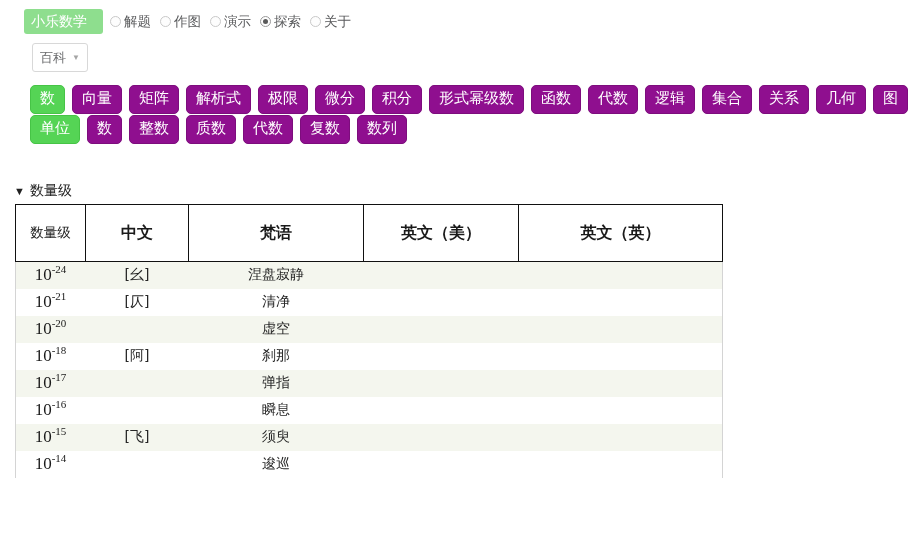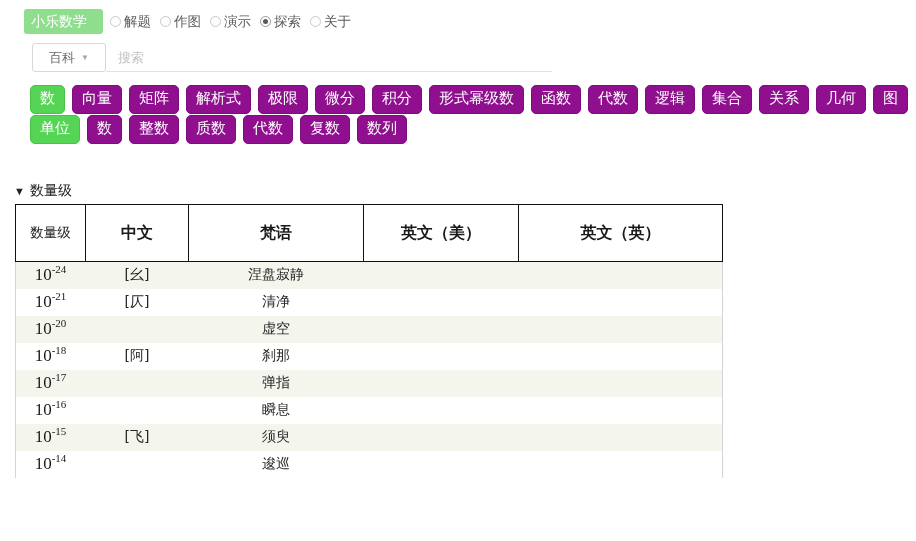--- a/index.html
+++ b/index.html
@@ -79,21 +79,21 @@
     height: 29px;
   }
   .search-select {
     border: 1px solid #d8d8d8;
     background: #ffffff;
     border-radius: 3px;
     font-size: 13px;
     color: #6b6c6e;
     display: flex;
     align-items: center;
-    padding: 0 16px;
+    padding: 0 7px;
     white-space: nowrap;
     height: 29px;
   }
   .caret {
     margin-left: 6px;
     font-size: 8px;
     color: #a5a5a5;
     line-height: 1;
   }
   .search-input {
@@ -227,21 +227,20 @@
         <span class="radio-label cjk">关于</span>
       </div>
     </div>
 </div>
 
 <div class="searchbar">
   <div class="search-select">
     <span>百科</span>
     <span class="caret">▼</span>
   </div>
-  <input class="search-input" type="text" placeholder="搜索" style="">
 </div>
 
 <div class="tagrow row1">
     <span class="tag cjk active">数</span>
     <span class="tag cjk">向量</span>
     <span class="tag cjk">矩阵</span>
     <span class="tag cjk">解析式</span>
     <span class="tag cjk">极限</span>
     <span class="tag cjk">微分</span>
     <span class="tag cjk">积分</span>

